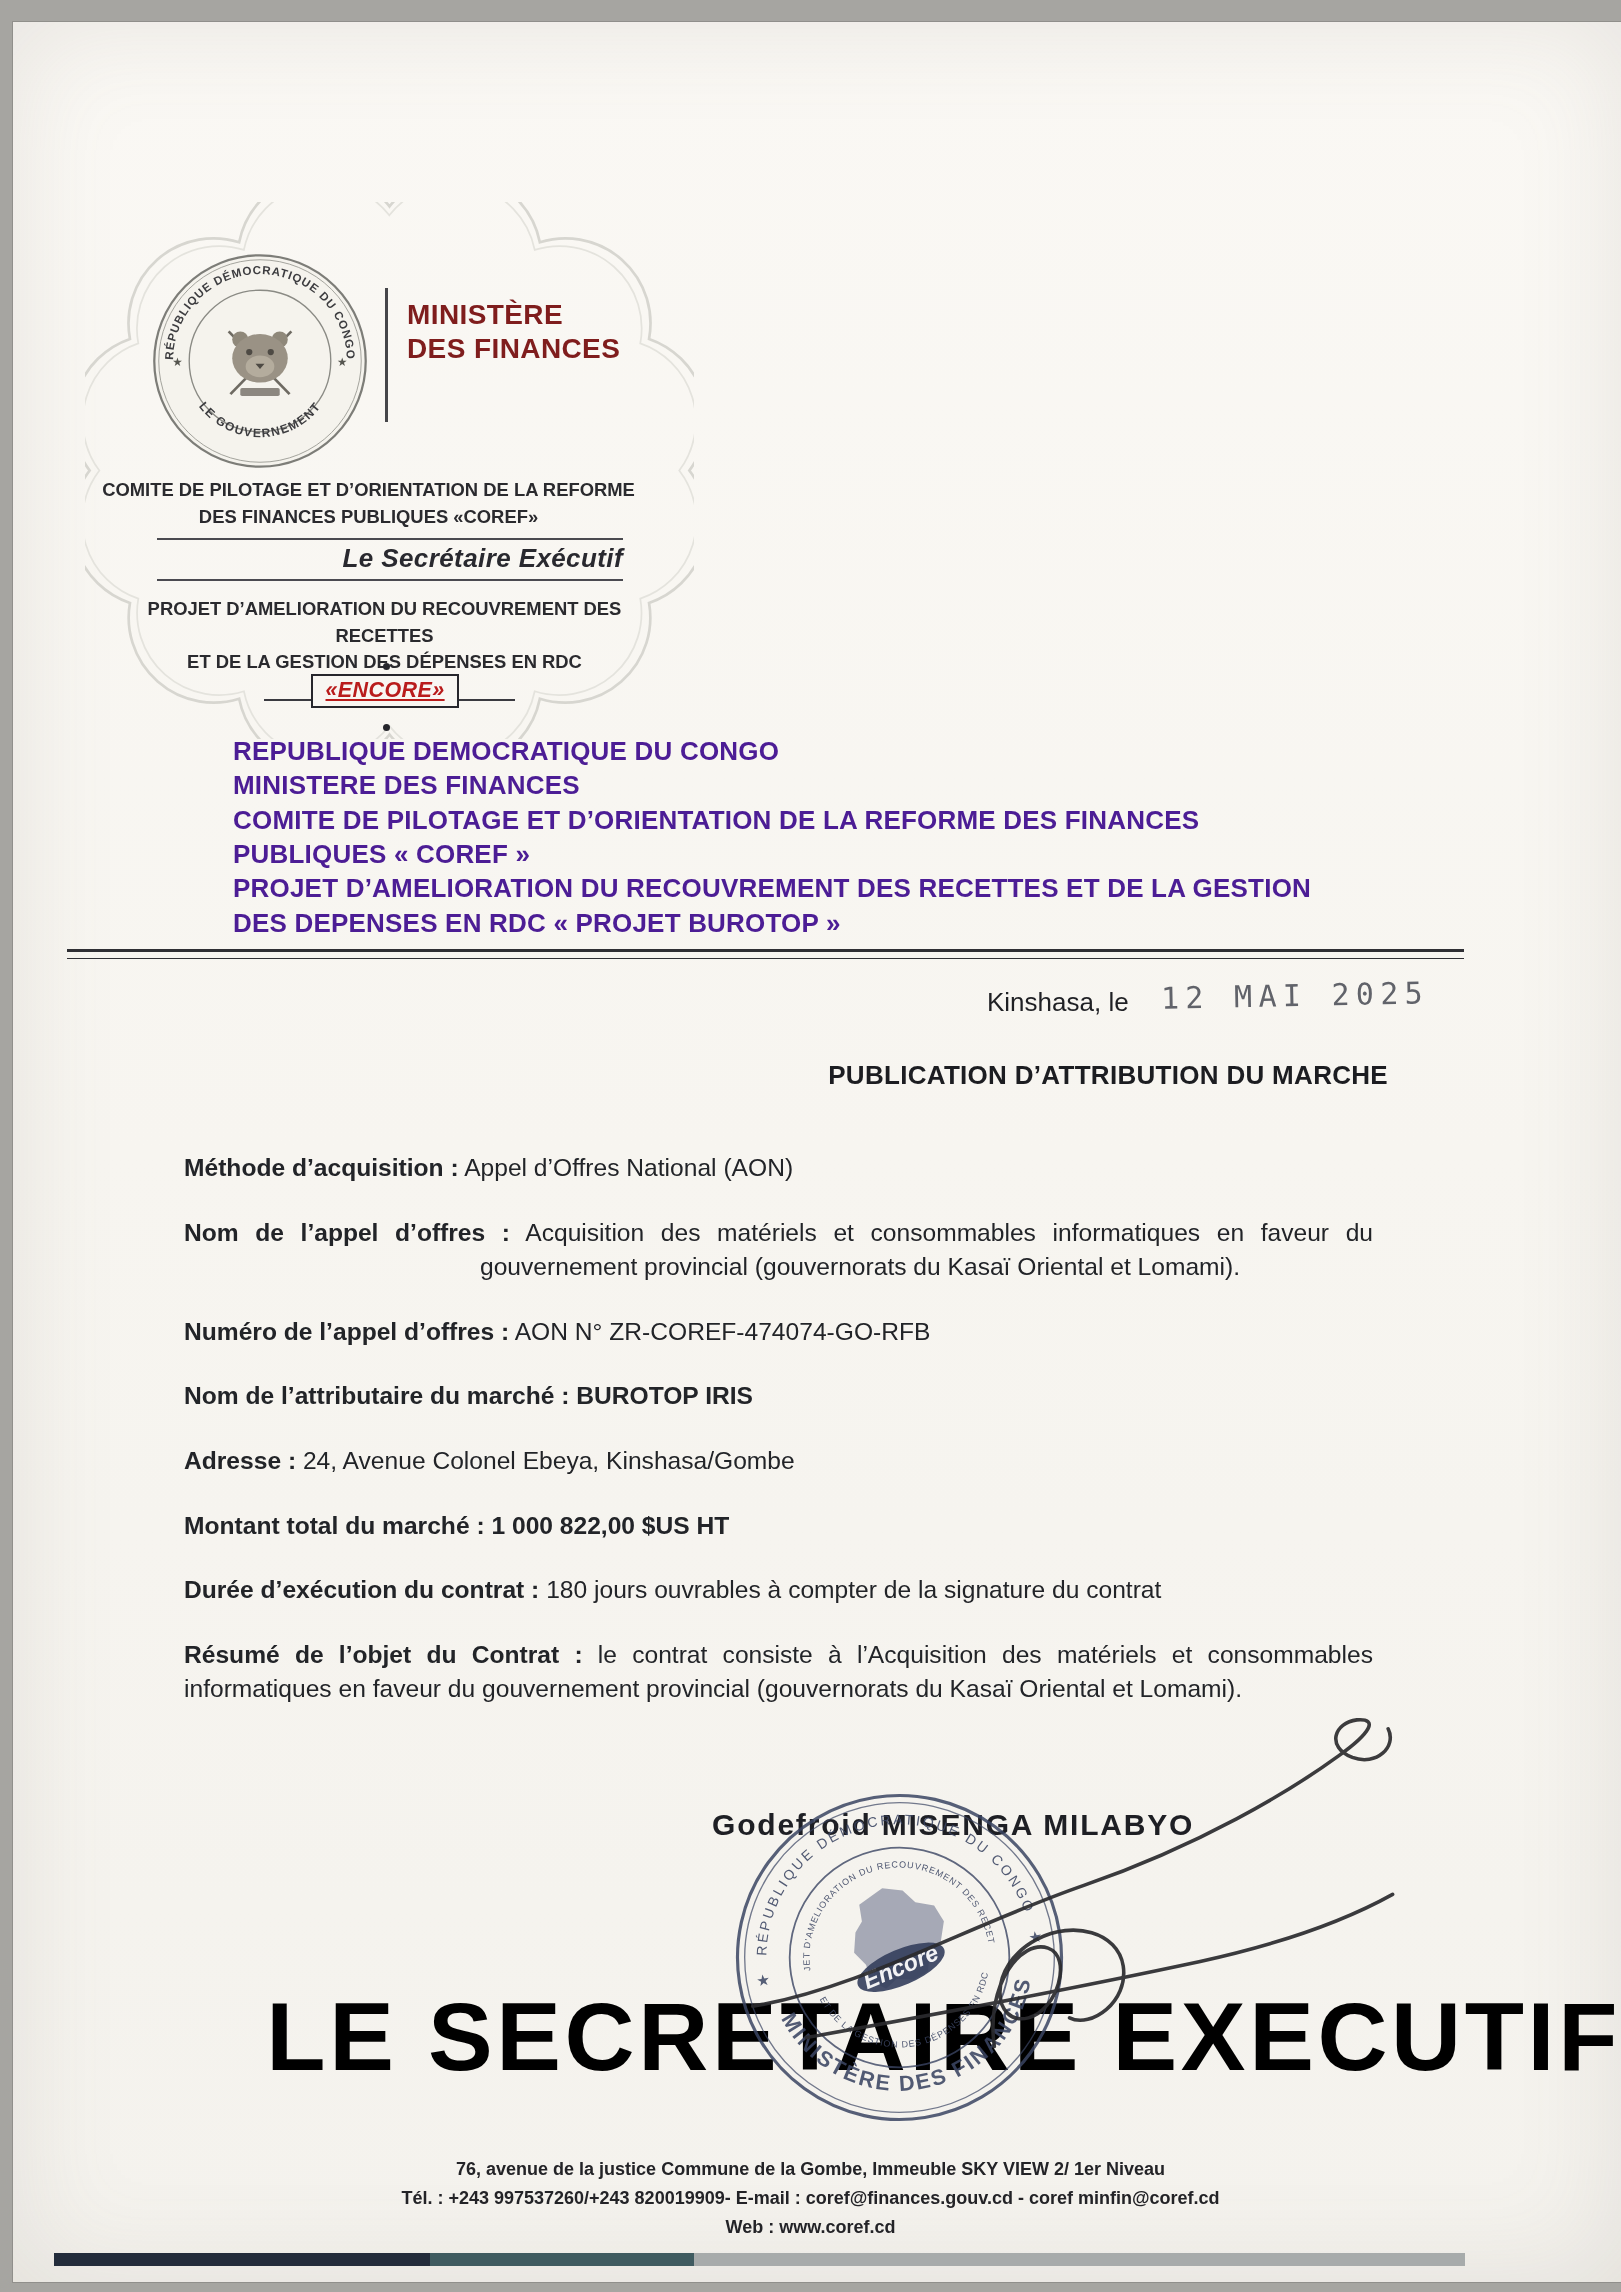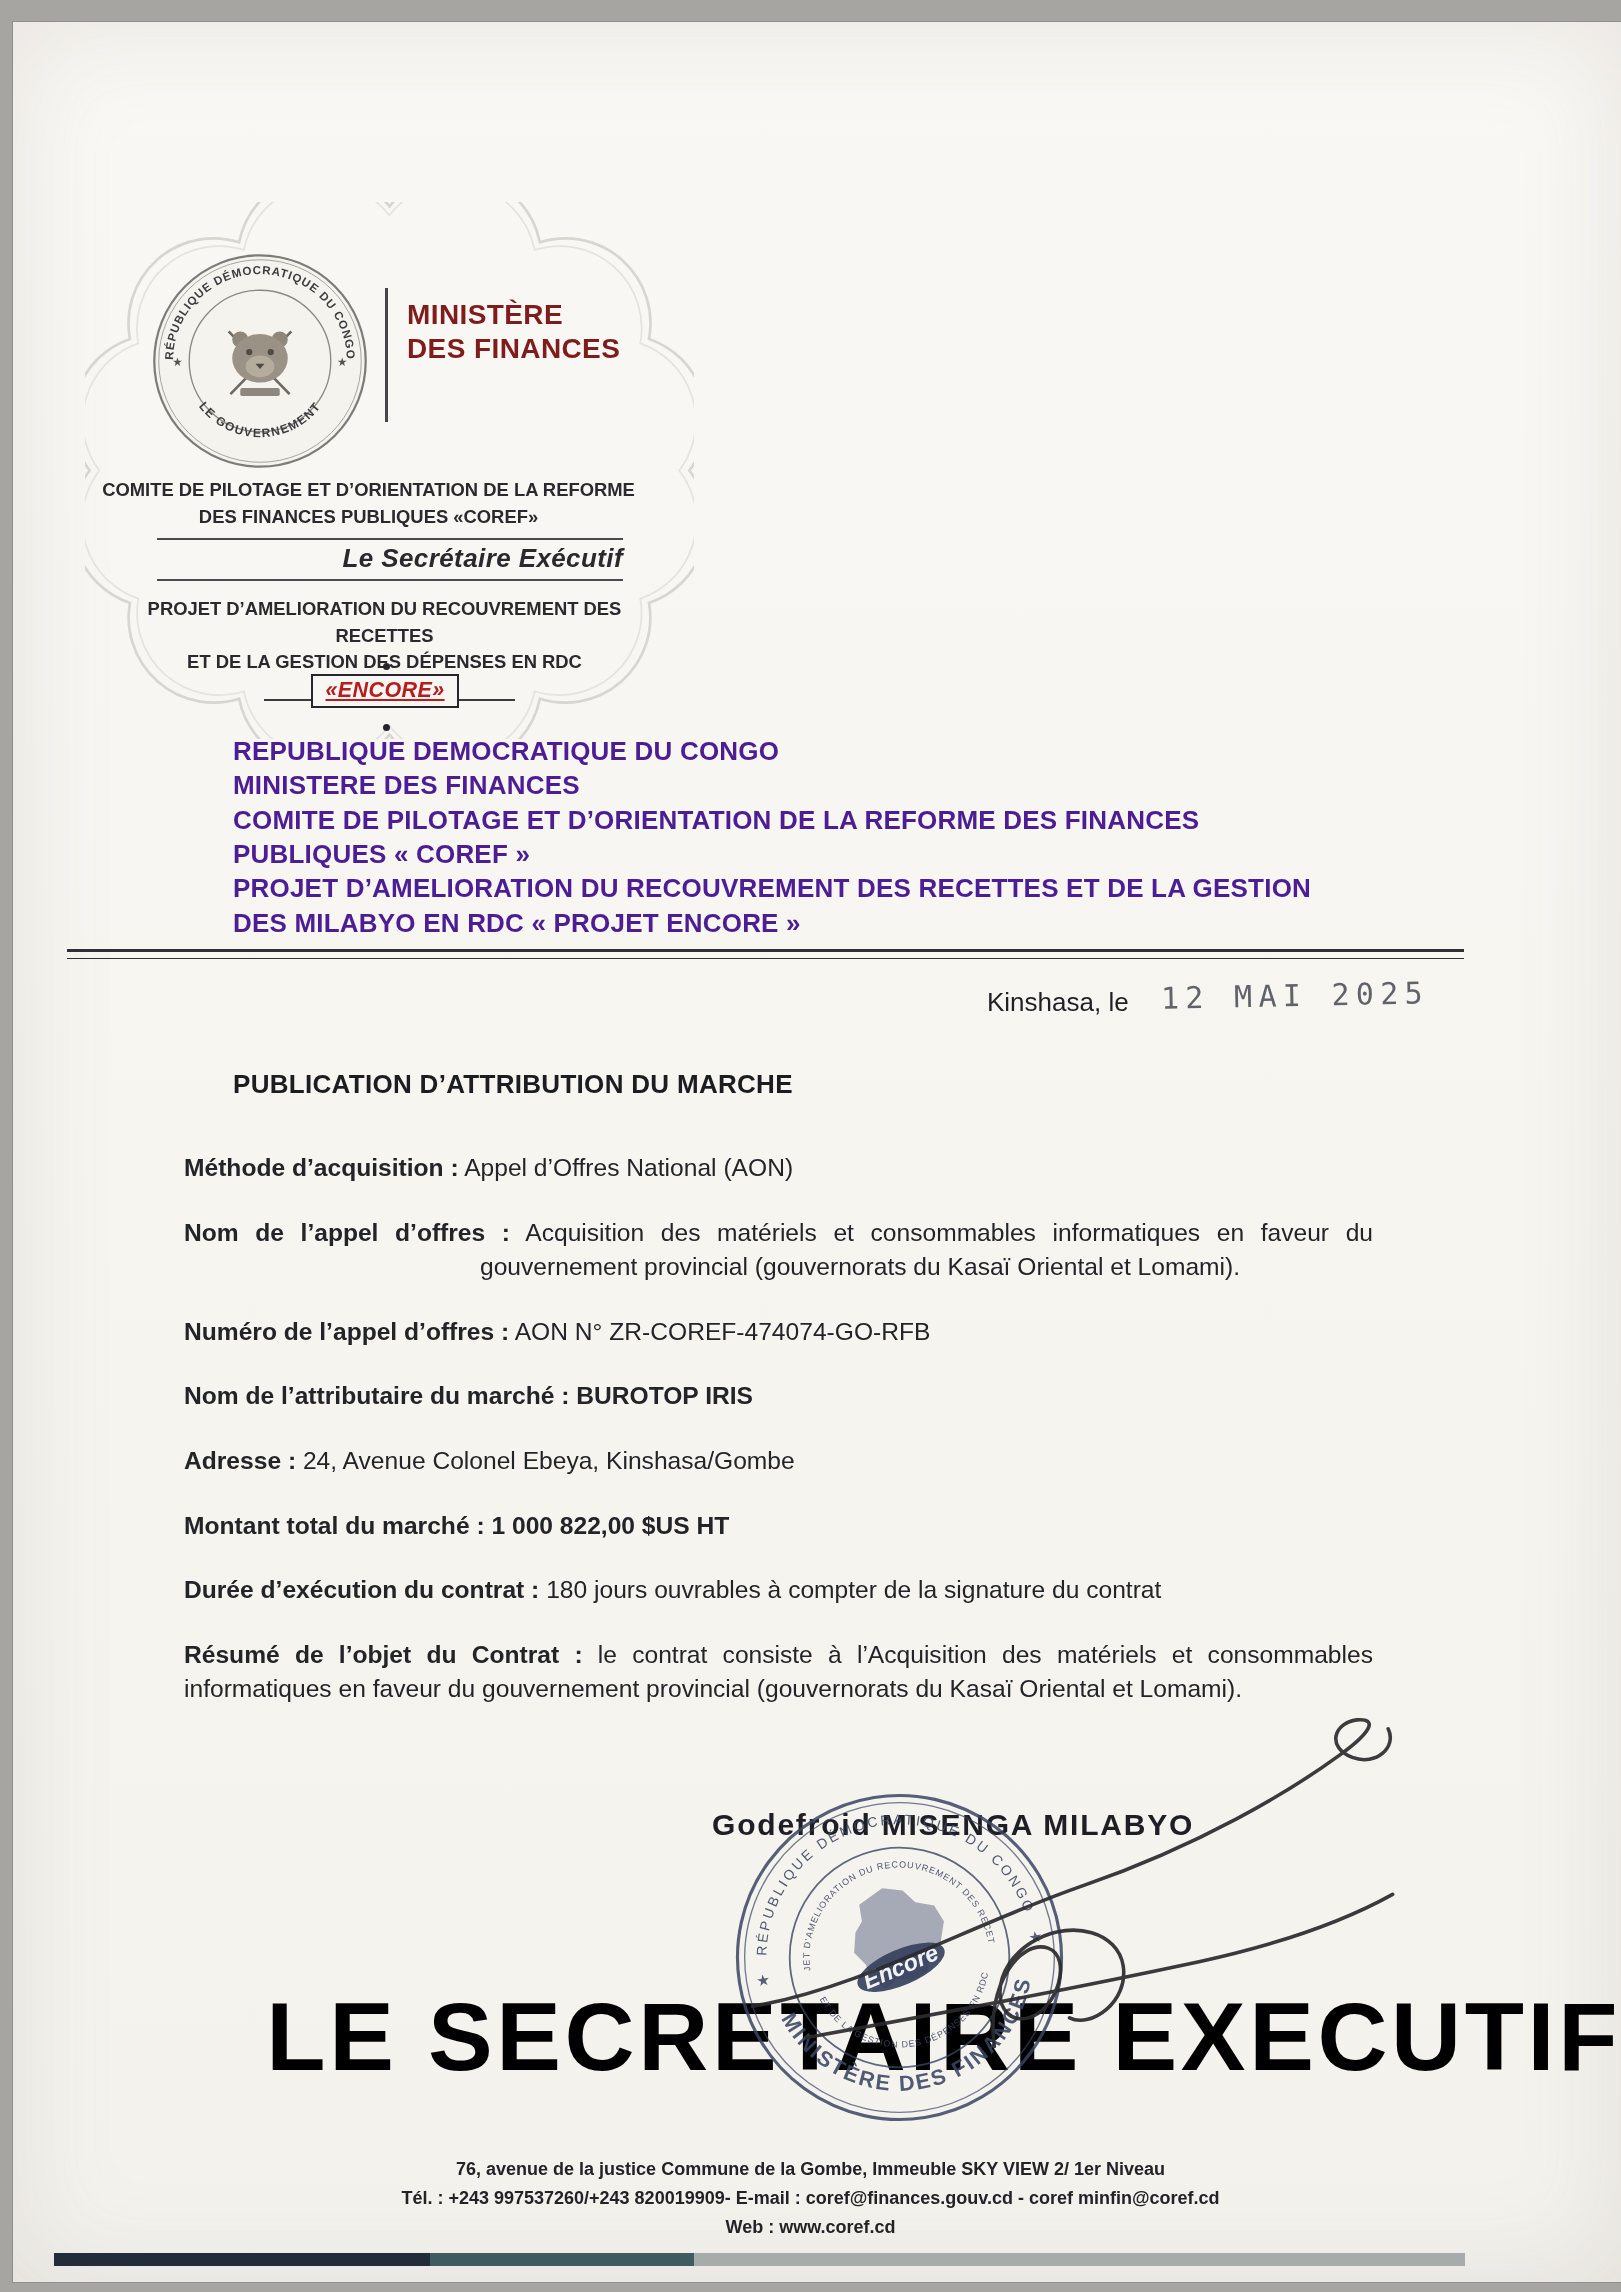--- a/index.html
+++ b/index.html
@@ -31,22 +31,22 @@
   
   .title-block{position:absolute;left:233px;top:734px;width:1155px;text-align:left;
                font-size:26px;font-weight:700;line-height:1.32;color:#4c1d95;letter-spacing:0.2px;}
   .dbl-rule{position:absolute;left:67px;top:949px;width:1397px;height:6.3px;
             border-top:3.6px solid #2f2f34;border-bottom:1.8px solid #2f2f34;}
 
   
   .dateline-place{position:absolute;left:987px;top:987px;font-size:26px;color:#1f2024;}
   .date-stamp{position:absolute;left:1161px;top:978px;font-family:"DejaVu Sans Mono",monospace;
               font-size:30px;color:#55575f;letter-spacing:6.3px;transform:rotate(-1.2deg);opacity:.92;}
-  .doc-title{position:absolute;left:233px;top:1060px;width:1155px;text-align:left;
-             font-size:26px;font-weight:700;color:#1c1d21;letter-spacing:0.3px;margin-top:9px;}
+  .doc-title{position:absolute;left:233px;top:1060px;width:1155px;text-align:right;
+             font-size:26px;font-weight:700;color:#1c1d21;letter-spacing:0.3px;}
 
   
   .fields{position:absolute;left:184px;top:1151px;width:1189px;font-size:24.6px;line-height:1.42;color:#222428;}
   .field{margin-bottom:29.6px;}
   .hang{padding-left:296px;text-indent:-296px;text-align:justify;}
   .just{text-align:justify;}
   .lbl{font-weight:700;}
   .val-bold .val{font-weight:700;}
 
   
@@ -131,21 +131,21 @@
       <span>«ENCORE»</span>
     </div>
     <div class="dot dot-bottom"></div>
 
     <div class="title-block">
       <div>REPUBLIQUE DEMOCRATIQUE DU CONGO</div>
       <div>MINISTERE DES FINANCES</div>
       <div>COMITE DE PILOTAGE ET D’ORIENTATION DE LA REFORME DES FINANCES</div>
       <div>PUBLIQUES « COREF »</div>
       <div>PROJET D’AMELIORATION DU RECOUVREMENT DES RECETTES ET DE LA GESTION</div>
-      <div>DES MILABYO EN RDC « PROJET ENCORE »</div>
+      <div>DES DEPENSES EN RDC « PROJET BUROTOP »</div>
     </div>
 
     <div class="dbl-rule"></div>
 
     <div class="dateline-place">Kinshasa, le</div>
     <div class="date-stamp">12 MAI 2025</div>
 
     <div class="doc-title">PUBLICATION D’ATTRIBUTION DU MARCHE</div>
 
     <div class="fields">

